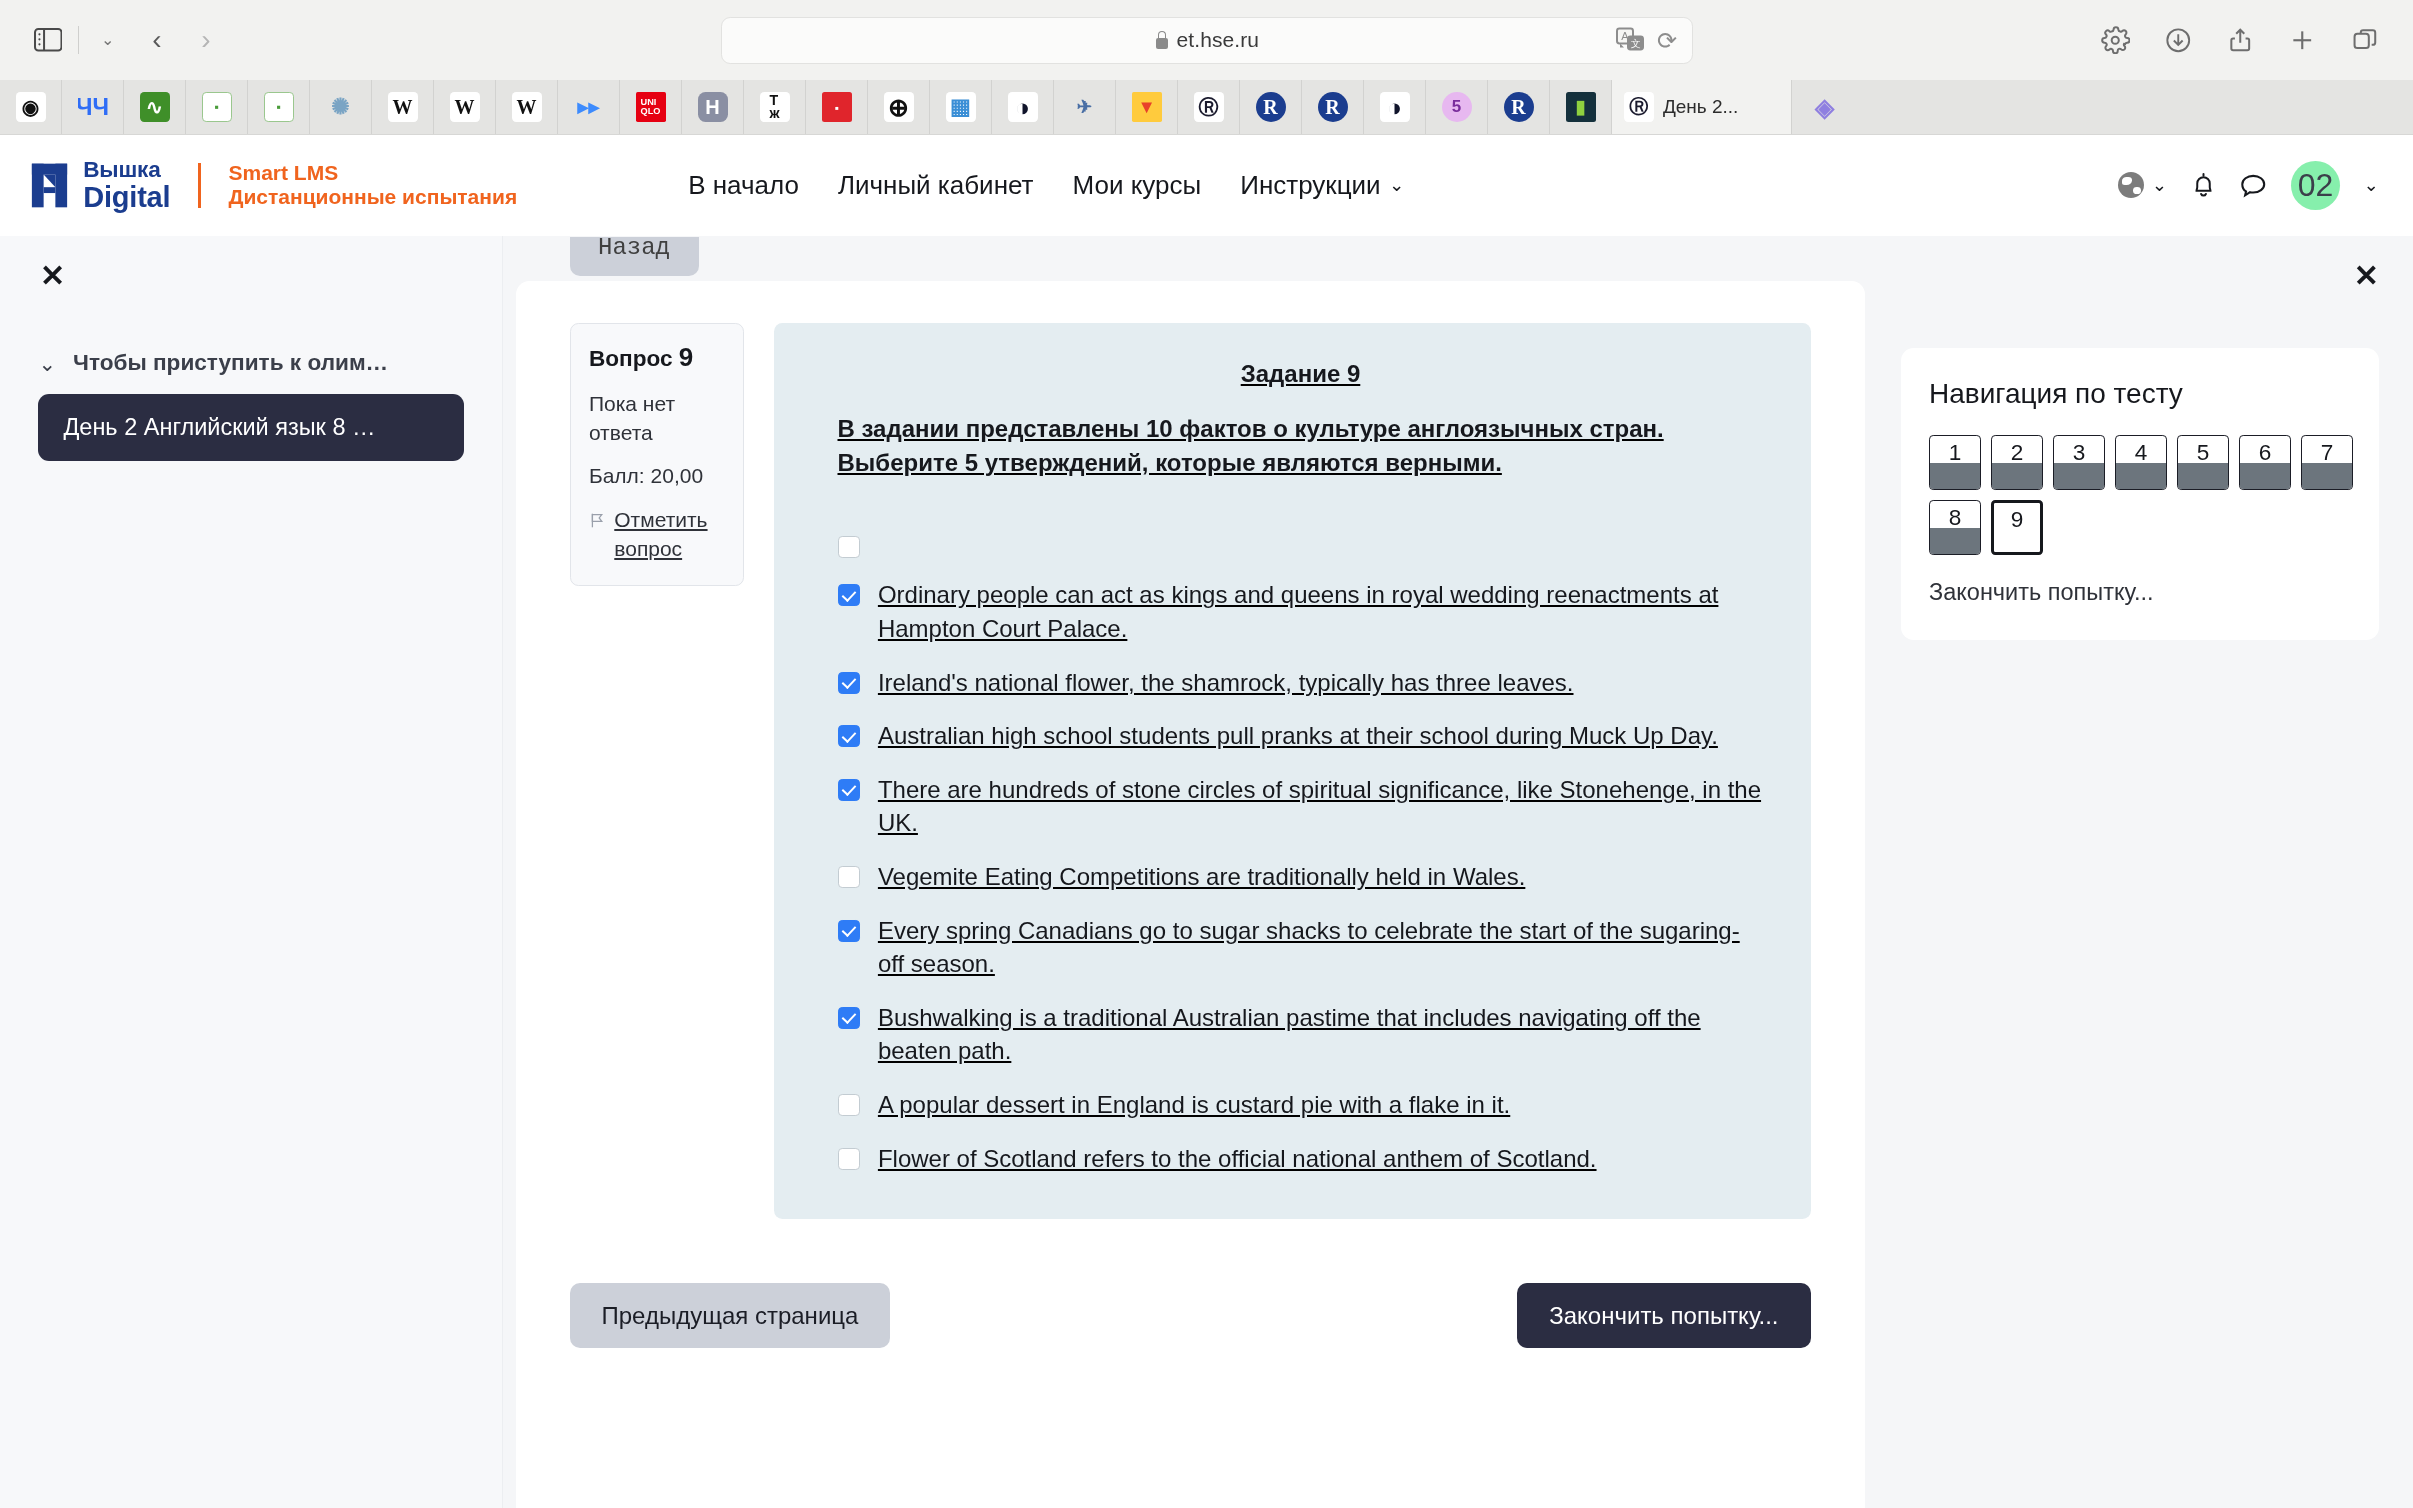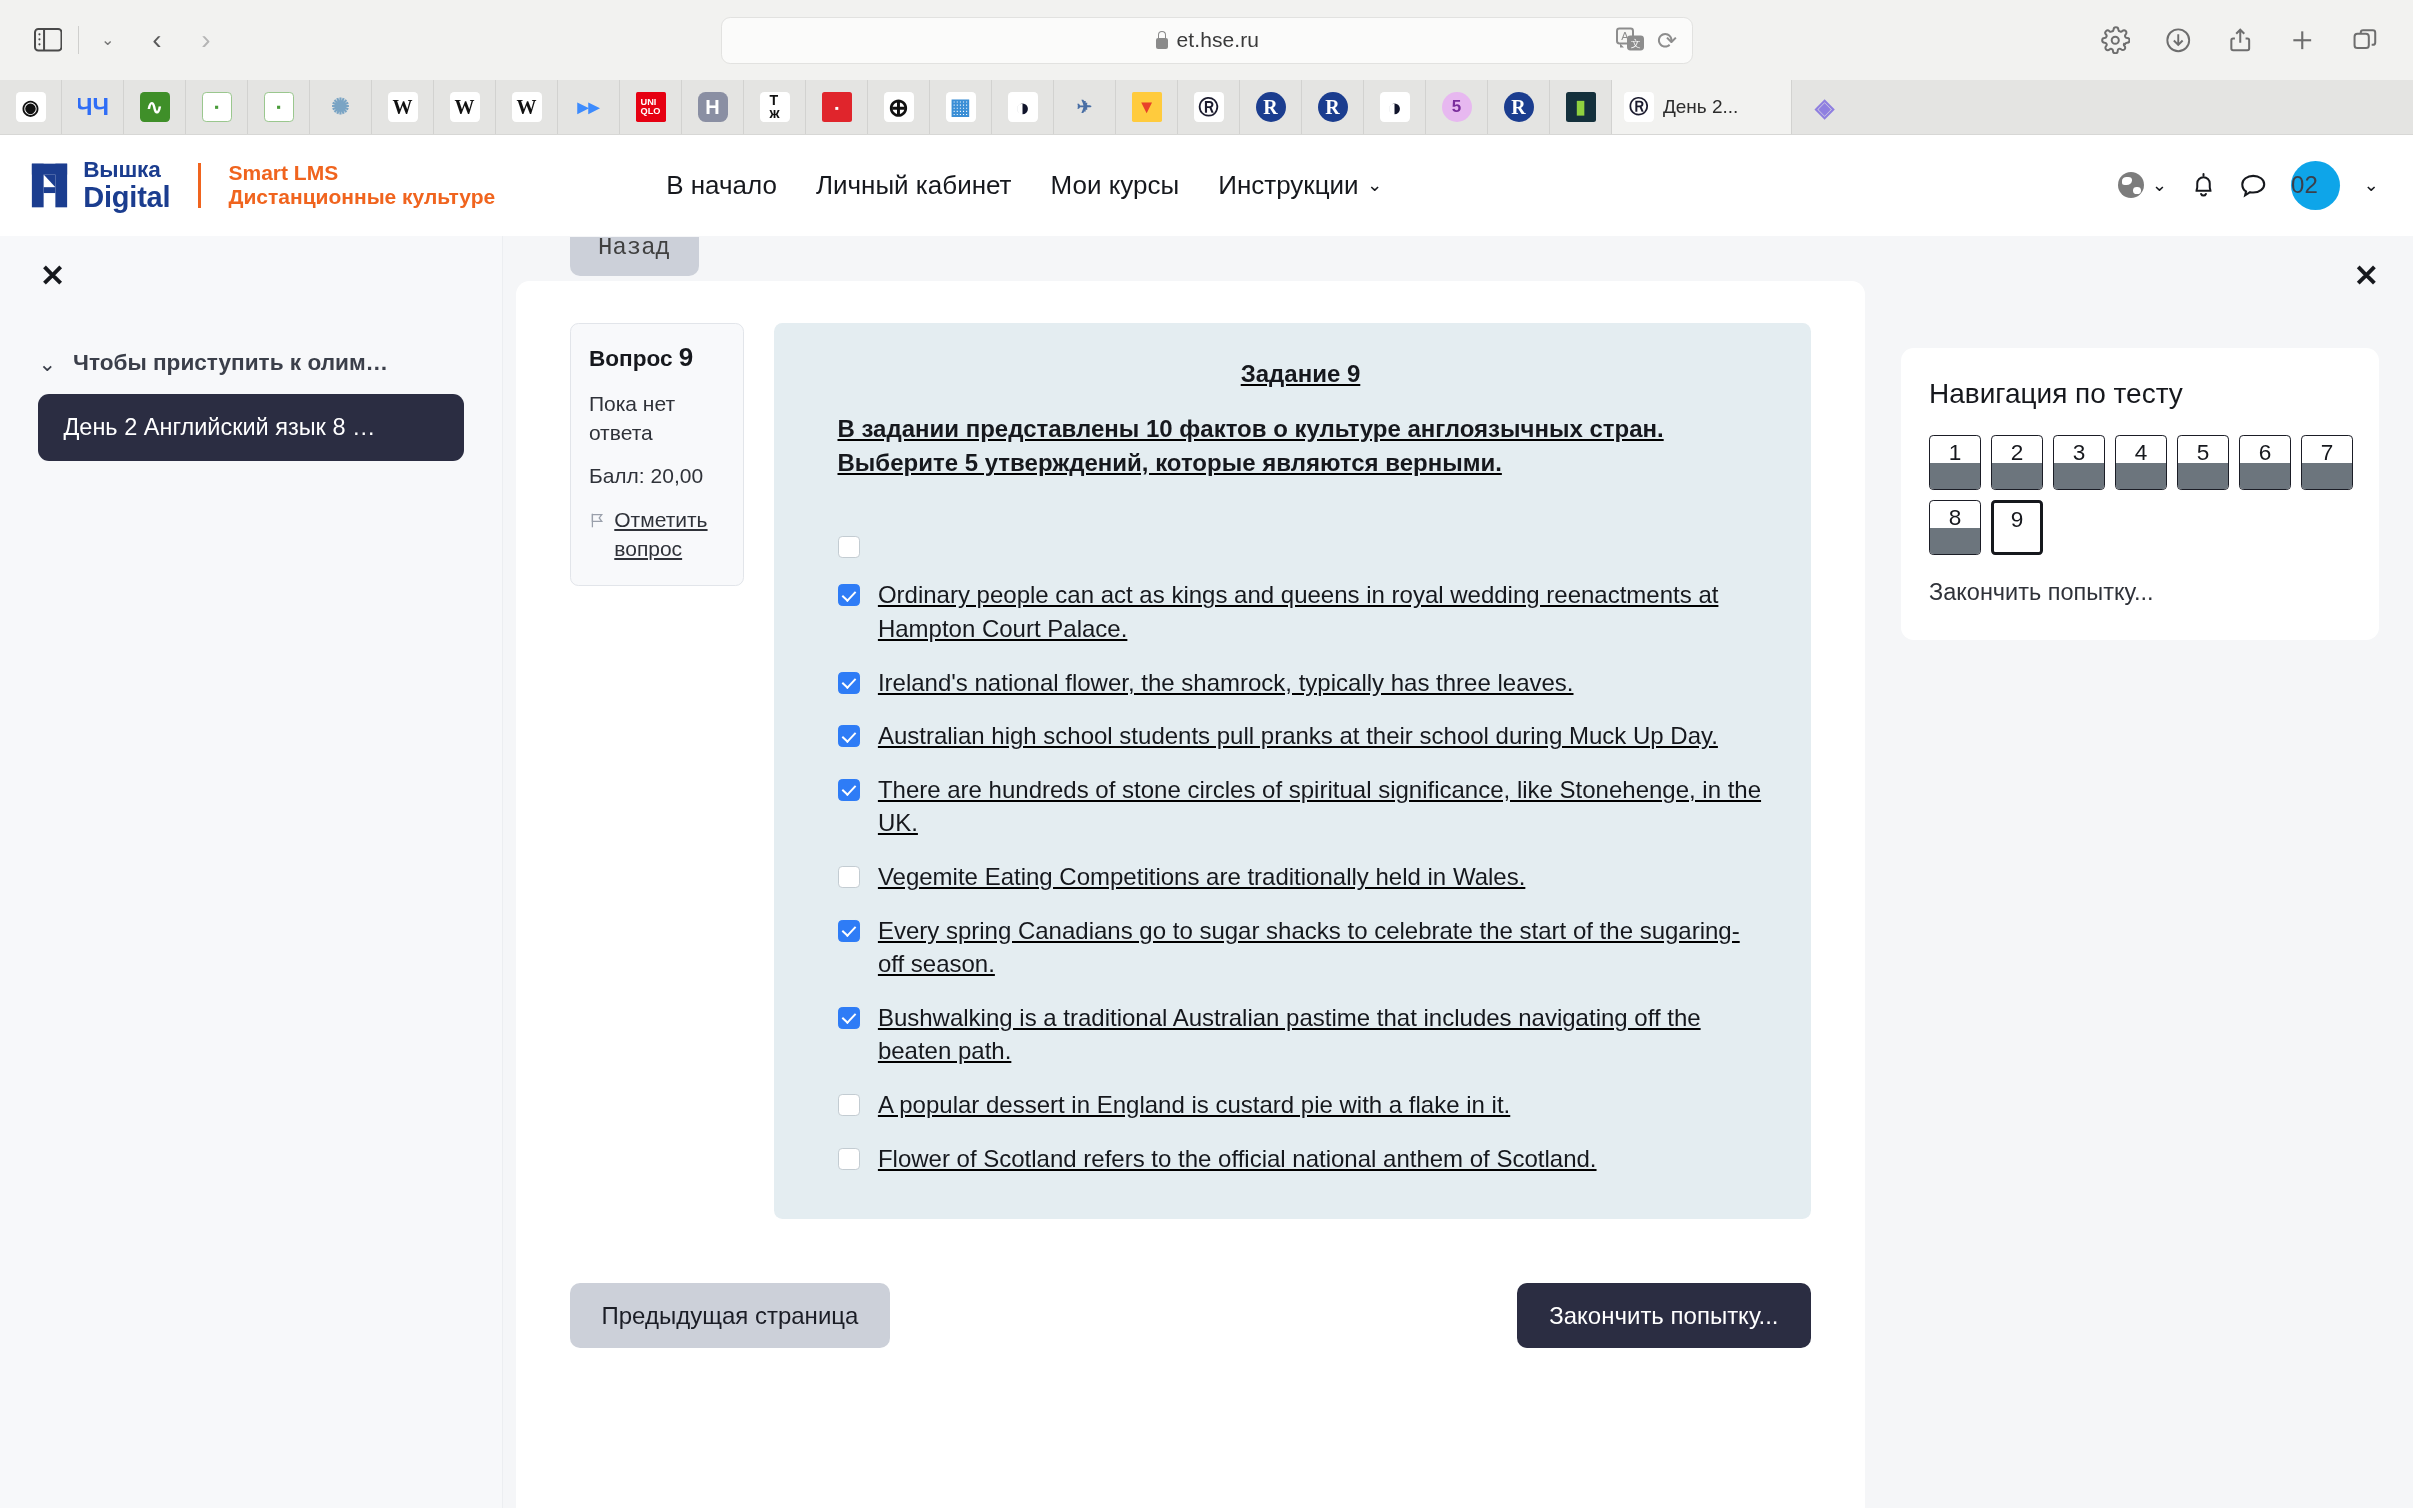--- a/index.html
+++ b/index.html
@@ -172,23 +172,23 @@
   }
   .globe::after {
     content: ''; position: absolute; right: 3.4px; bottom: 4.2px;
     width: 7.5px; height: 6.7px; background: #fff; border-radius: 50%;
   }
   .chev { font-size: 18.4px; color: #16181d; line-height: 1; }
   .bell { width: 25px; height: 28.5px; }
   .chat { width: 28.5px; height: 27px; }
   .avatar {
     width: 49px; height: 49px; border-radius: 50%;
-    background: #0ea5e9;
-    display: flex; align-items: center; justify-content: flex-start;
-    font-size: 24px; color: #3b3f4a;
+    background: #86efac;
+    display: flex; align-items: center; justify-content: center;
+    font-size: 32px; color: #3b3f4a;
   }
 
   
   .page-body {
     position: relative;
     width: 2413px;
     height: 1274px;
     background: #f5f6f8;
     display: flex;
   }
@@ -590,21 +590,21 @@
         <rect x="16" y="30" width="14" height="7" fill="#1b3d8f"></rect>
       </svg>
     </div>
     <div class="brand-words">
       <span class="bw1">Вышка</span>
       <span class="bw2">Digital</span>
     </div>
     <div class="brand-bar"></div>
     <div class="brand-sub">
       <span class="bs1">Smart LMS</span>
-      <span class="bs2">Дистанционные культуре</span>
+      <span class="bs2">Дистанционные испытания</span>
     </div>
   </div>
 
   <nav class="mainnav">
     <a href="#">
         <span>В начало</span>
       </a>
     <a href="#">
         <span>Личный кабинет</span>
       </a>

